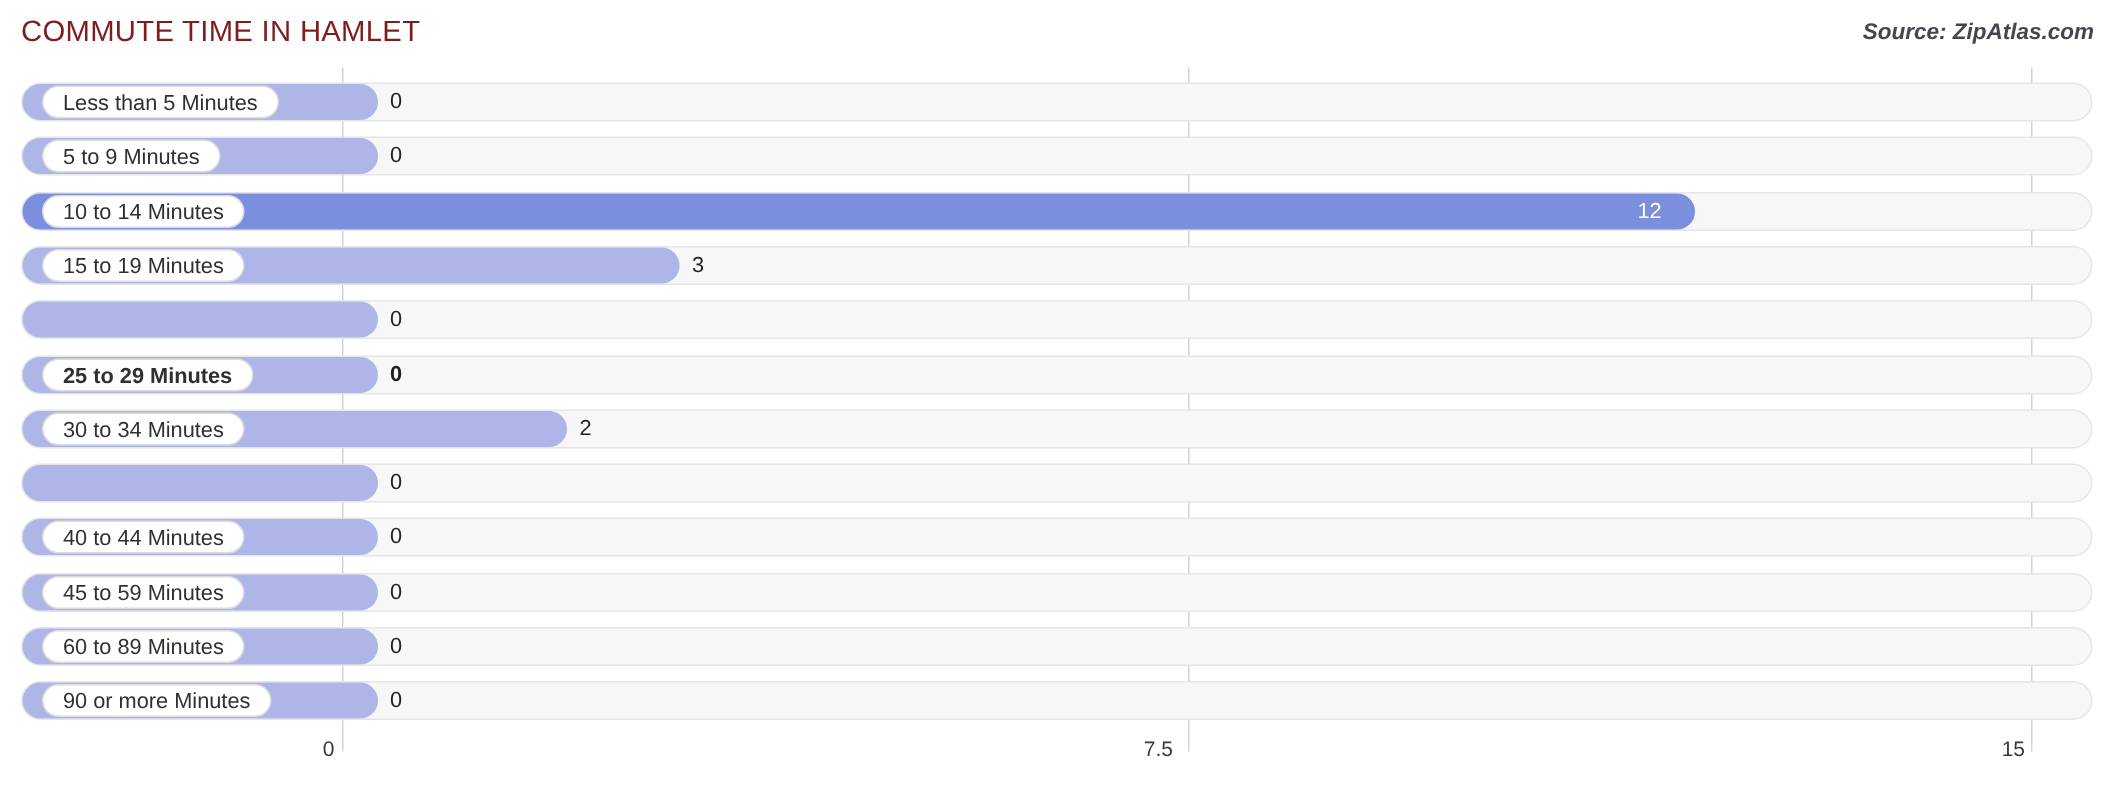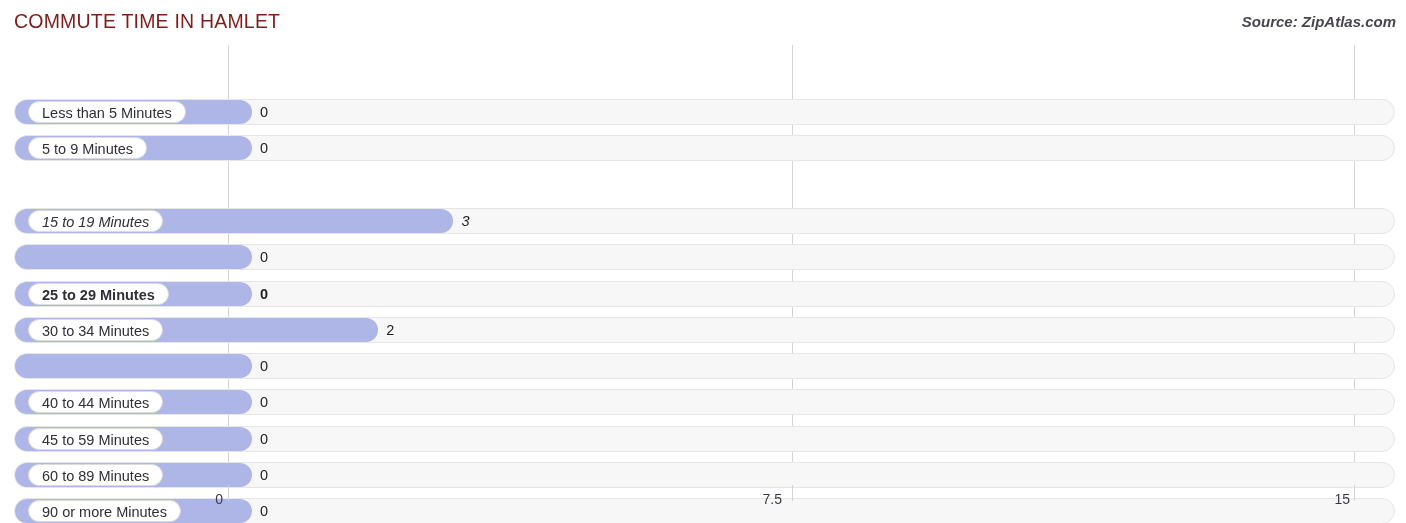--- a/index.html
+++ b/index.html
@@ -78,21 +78,20 @@
     left: 0; top: 0;
     width: 1406px;
     height: 440px;
   }
 
   .row {
     position: absolute;
     left: 0;
     width: 1406px;
     height: 30px;
-    margin-top: 44px;
   }
 
   
   .track {
     position: absolute;
     left: 14px;
     top: 2px;
     width: 1381px;
     height: 26px;
     background: #f7f7f7;
@@ -197,21 +196,27 @@
           <div class="bar normal" style="width: 237px;"></div>
           <div class="label-pill">Less than 5 Minutes</div>
           <div class="value-out" style="left: 260px;">0</div>
         </div>
         <div class="row" style="top: 44.3px; text-align: center;">
           <div class="track"></div>
           <div class="bar normal" style="width: 237px;"></div>
           <div class="label-pill">5 to 9 Minutes</div>
           <div class="value-out" style="left: 260px;">0</div>
         </div>
-        <div class="row" style="top: 116.9px; font-style: italic;">
+        <div class="row" style="top: 80.6px;">
+          <div class="track"></div>
+          <div class="bar highlight" style="width: 1114.6px;"></div>
+          <div class="label-pill">10 to 14 Minutes</div>
+          <div class="value-in" style="left: 1091.6px;">12</div>
+        </div>
+        <div class="row" style="top: 116.9px;">
           <div class="track"></div>
           <div class="bar normal" style="width: 438.4px;"></div>
           <div class="label-pill">15 to 19 Minutes</div>
           <div class="value-out" style="left: 461.4px;">3</div>
         </div>
         <div class="row" style="top: 153.2px;">
           <div class="track"></div>
           <div class="bar normal" style="width: 237px;"></div>
           <div class="value-out" style="left: 260px;">0</div>
         </div>

